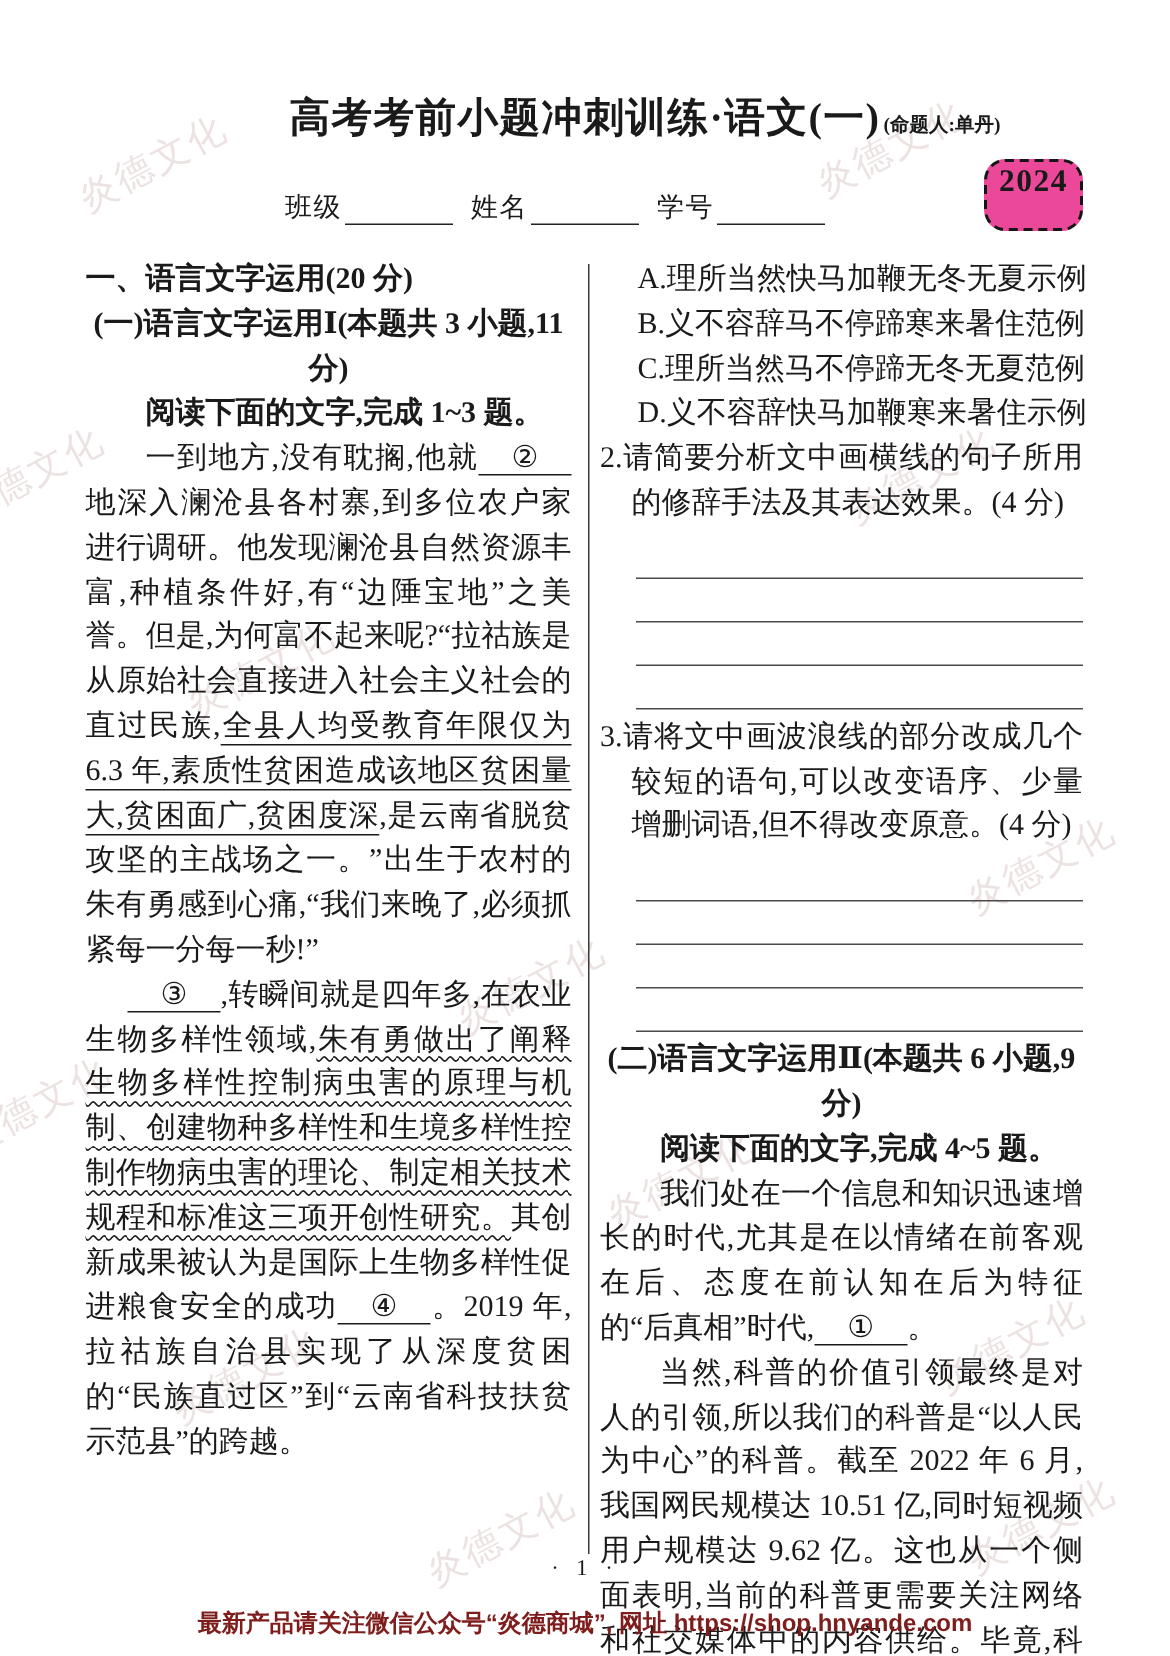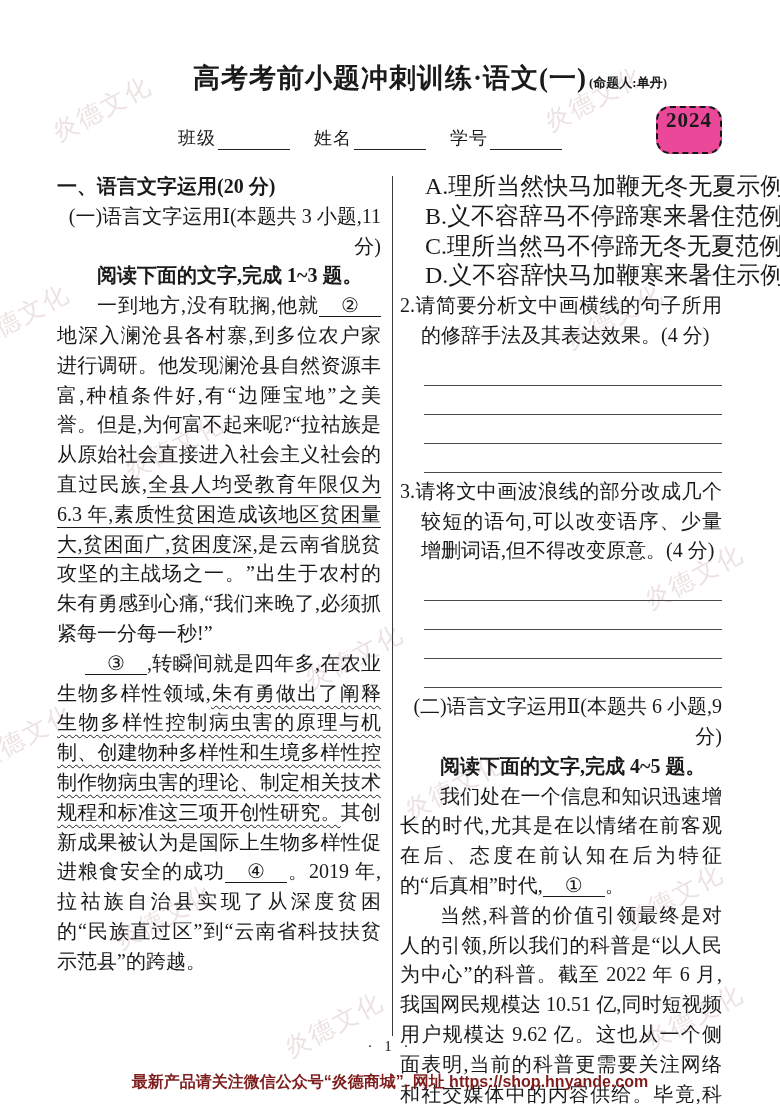--- a/index.html
+++ b/index.html
@@ -32,21 +32,21 @@
     letter-spacing:1px;
     white-space:nowrap;
     padding-left:40px;
   }
   .title .subtitle{
     font-size:13px;font-weight:700;letter-spacing:0;
     margin-left:2px;
   }
   .fields{
     position:absolute;top:126px;left:150px;width:440px;
-    display:flex;justify-content:center;gap:24px;
+    display:flex;justify-content:center;gap:12px;
     font-size:18px;
   }
   .field{display:flex;align-items:flex-end;}
   .field .flabel{letter-spacing:1px;}
   .field .fline{
     display:inline-block;width:72px;height:1em;
     border-bottom:1px solid #222;margin-left:2px;
   }
   .badge{
     position:absolute;top:106px;right:58px;
@@ -66,22 +66,22 @@
     font-size:20px;line-height:29.8px;
     text-align:justify;
   }
   .col.left{left:57px;width:324px;}
   .col.right{left:400px;width:322px;}
   h2.sec{
     font-size:20px;font-weight:700;margin:0;line-height:29.8px;
     text-align:left;letter-spacing:0;
   }
   h3.sub{
-    font-size:20px;font-weight:400;margin:0;line-height:29.8px;
-    text-align:right;
+    font-size:20px;font-weight:700;margin:0;line-height:29.8px;
+    text-align:center;
   }
   p{margin:0;font-family:Liberation Serif, serif;}
   .read{font-weight:700;text-indent:2em;text-align:left;}
   .body{text-indent:2em;}
   .body.ind14{text-indent:1.4em;}
   .ul-straight{
     text-decoration:underline;
     text-decoration-thickness:1px;
     text-underline-offset:6px;
   }
@@ -96,21 +96,21 @@
     border-bottom:1px solid #1a1a1a;
     text-align:center;
     line-height:1.1;
     text-indent:0;
   }
   .q{padding-left:1.05em;text-indent:-1.05em;}
   
   .opt{
     display:flex;justify-content:space-between;
     padding-left:25px;padding-right:10px;
-    font-size:24px;line-height:29.8px;
+    font-size:20px;line-height:29.8px;
     text-align:right;white-space:nowrap;
   }
   
   .ansgroup{margin:6px 0 4px 0;}
   .ans-line{
     height:28px;
     margin-left:24px;
     border-bottom:1px solid #4a4a4a;
   }
   

